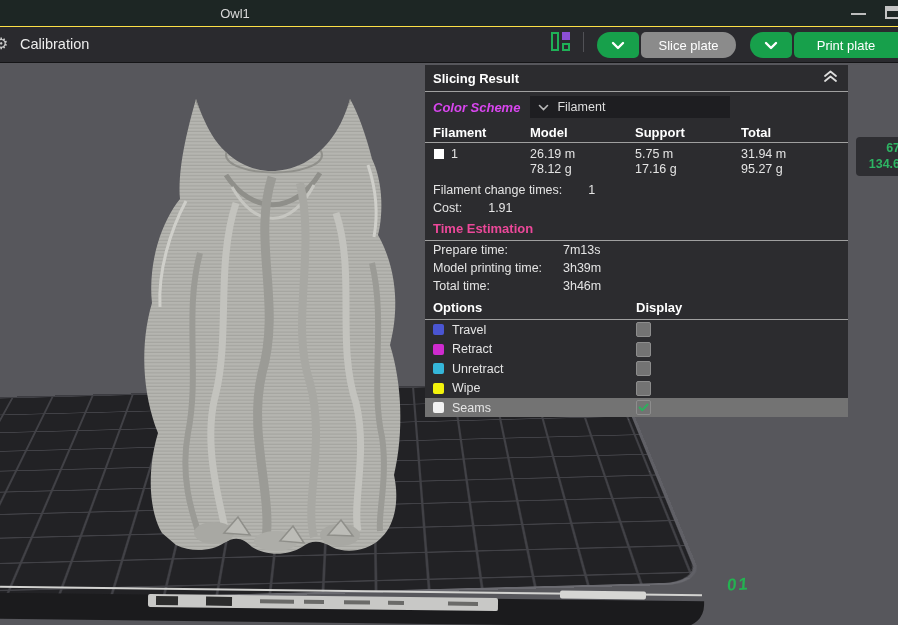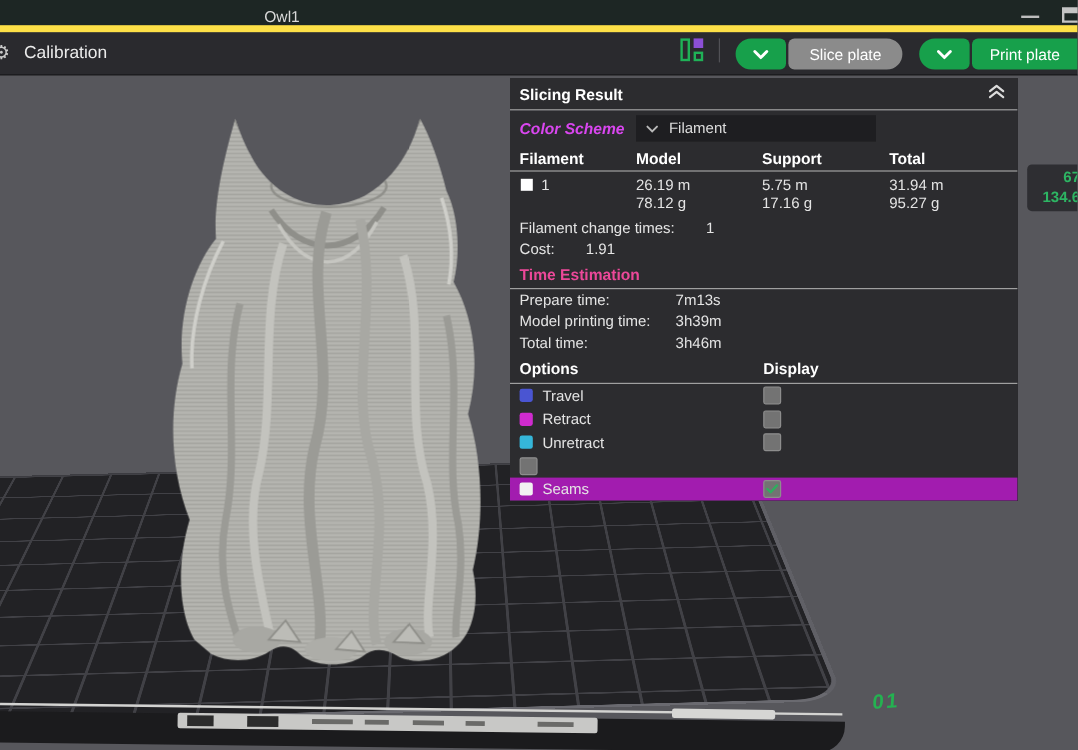--- a/index.html
+++ b/index.html
@@ -5,21 +5,21 @@
   * { margin:0; padding:0; box-sizing:border-box; }
   html,body { width:898px; height:625px; overflow:hidden; }
   body {
     position:relative; background:#56565b;
     font-family:"Liberation Sans", sans-serif; color:#e4e4e4;
     -webkit-font-smoothing:antialiased;
   }
 
   
   .titlebar { position:absolute; left:0; top:0; width:898px; height:27px;
-    background:#1d2624; border-bottom:6px solid #fde047;padding-left:24px; }
+    background:#1d2624; border-bottom:1px solid #fde047;padding-left:24px; }
   .title-text { position:absolute; left:160px; top:6px; width:150px; text-align:center;
     font-size:13px; color:#d9d9d9; }
   .win-min { position:absolute; left:851px; top:13px; width:15px; height:2px; background:#bdbdbd; }
   .win-restore { position:absolute; left:885px; top:6px; width:17px; height:13px;
     border:2px solid #c4c4c4; border-top:5px solid #c4c4c4; background:transparent; }
 
   
   .toolbar { position:absolute; left:0; top:27px; width:898px; height:36px;
     background:#2a2a2e; border-bottom:1px solid #151517; }
   .gear { position:absolute; left:-6px; top:7px; font-size:16px; color:#c9c9c9; }
@@ -31,21 +31,21 @@
   .arrange-icon .a2 { position:absolute; right:0; bottom:0; width:8px; height:8px;
     border:2.5px solid #1fb157; }
   .arrange-icon .a3 { position:absolute; right:0; top:0; width:8px; height:8px; background:#8c4fd6; }
   .tb-divider { width:1px; height:20px; background:#515156; margin-right:13px; }
   .split-btn { display:flex; align-items:center; height:26px; }
   .seg-chevron { width:42px; height:26px; background:#17a04b;
     border-radius:13px 5px 5px 13px; display:flex; align-items:center; justify-content:center; }
   .seg-body { height:26px; display:flex; align-items:center; justify-content:center;
     font-size:13px; color:#fff; margin-left:2px; }
   .seg-slice { width:95px; background:#8b8b8b; border-radius:5px 13px 13px 5px; }
-  .seg-print { width:88px; background:#17a04b; border-radius:5px 0 0 5px; }
+  .seg-print { width:104px; background:#17a04b; border-radius:5px 0 0 5px; }
   .split-gap { width:14px; }
   .chev svg { display:block; }
 
   
   .viewport { position:absolute; left:0; top:63px; width:898px; height:562px;
     background:#57575c; overflow:hidden; }
 
   .plate { position:absolute; left:-150px; top:324px; width:770px; height:380px;
     transform-origin:530px 0px;
     transform: perspective(1400px) rotateZ(-1.5deg) rotateX(66deg);
@@ -102,21 +102,21 @@
   .opt-head { display:grid; grid-template-columns:203px auto; padding-left:8px;
     height:24px; align-items:center; font-weight:bold; color:#fff; font-size:13px; }
   .opt-row { display:grid; grid-template-columns:203px auto; padding-left:8px;
     height:19.5px; align-items:center; }
   .opt-label { display:flex; align-items:center; }
   .opt-swatch { width:11px; height:11px; border-radius:2px; margin-right:8px; }
   .sw0 { background:#4a55d2; } .sw1 { background:#cf2bcf; } .sw2 { background:#35b6d9; }
   .sw3 { background:#f2f20c; } .sw4 { background:#f2f2f2; }
   .checkbox { width:15px; height:15px; background:#737373; border:1px solid #8d8d8d;
     border-radius:2px; display:flex; align-items:center; justify-content:center; }
-  .row-hl { background:#a21caf; }
+  .row-hl { background:#737373; }
 </style>
 </head>
 <body>
 
 <div class="titlebar">
   <div class="title-text">Owl1</div>
   <div class="win-min"></div>
   <div class="win-restore"></div>
 </div>
 
@@ -319,20 +319,24 @@
     <div class="checkbox"></div>
   </div>
   <div class="opt-row">
     <div class="opt-label">
         <span class="opt-swatch sw2"></span>
       <span>Unretract</span>
       </div>
     <div class="checkbox"></div>
   </div>
   <div class="opt-row">
+    <div class="opt-label">
+        <span class="opt-swatch sw3"></span>
+      <span>Wipe</span>
+      </div>
     <div class="checkbox"></div>
   </div>
   <div class="opt-row row-hl">
     <div class="opt-label">
         <span class="opt-swatch sw4"></span>
       <span>Seams</span>
       </div>
     <div class="checkbox">
       <svg width="11" height="9" viewBox="0 0 11 9">
           <path d="M1.5 4.5 L4.2 7.2 L9.5 1.5" fill="none" stroke="#2fae5e" stroke-width="2" stroke-linecap="round" stroke-linejoin="round"></path>

